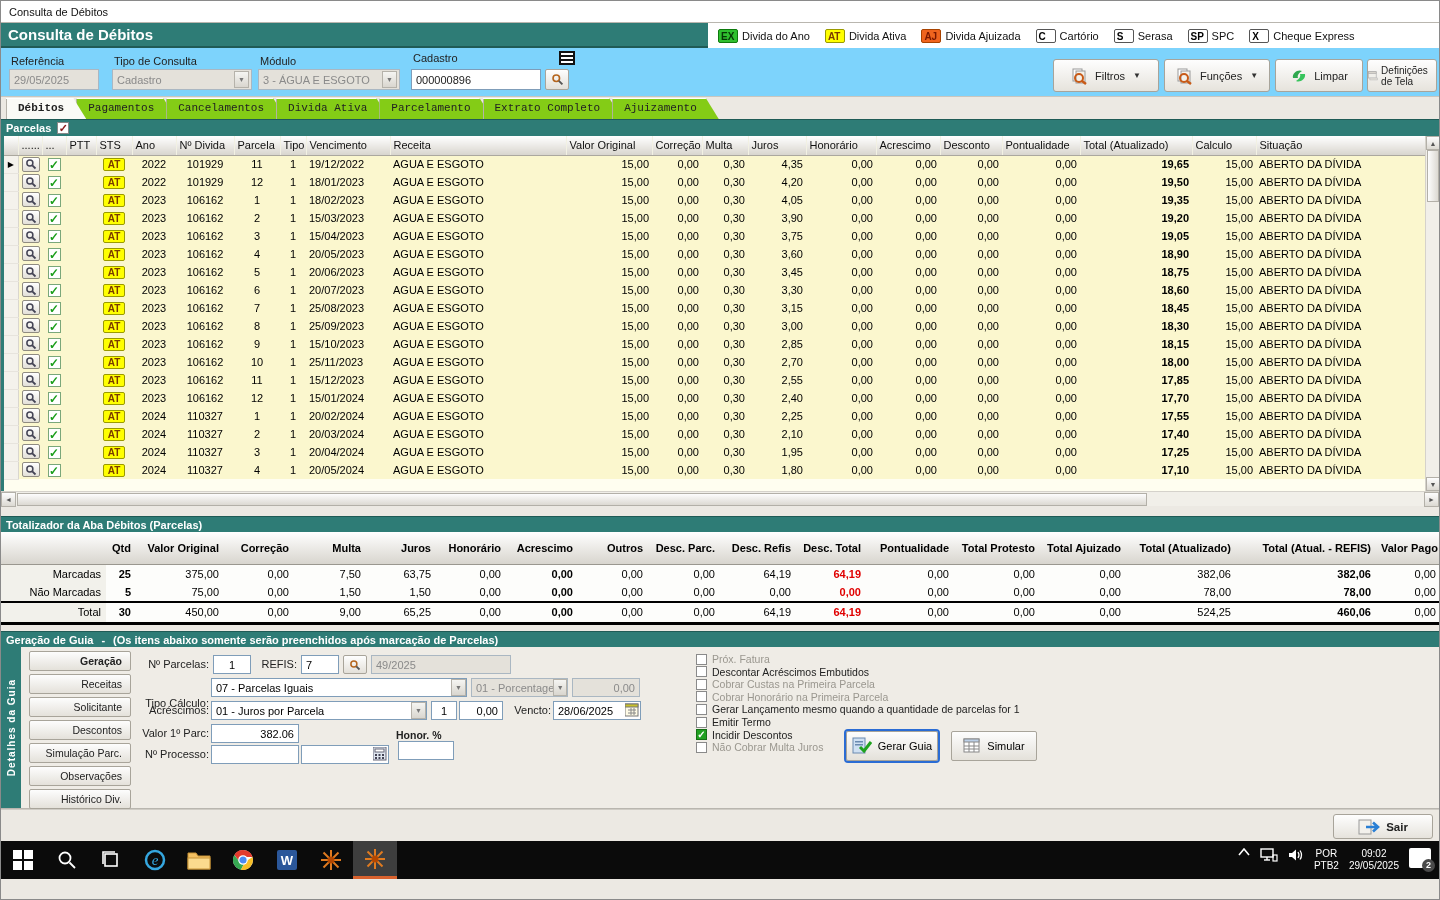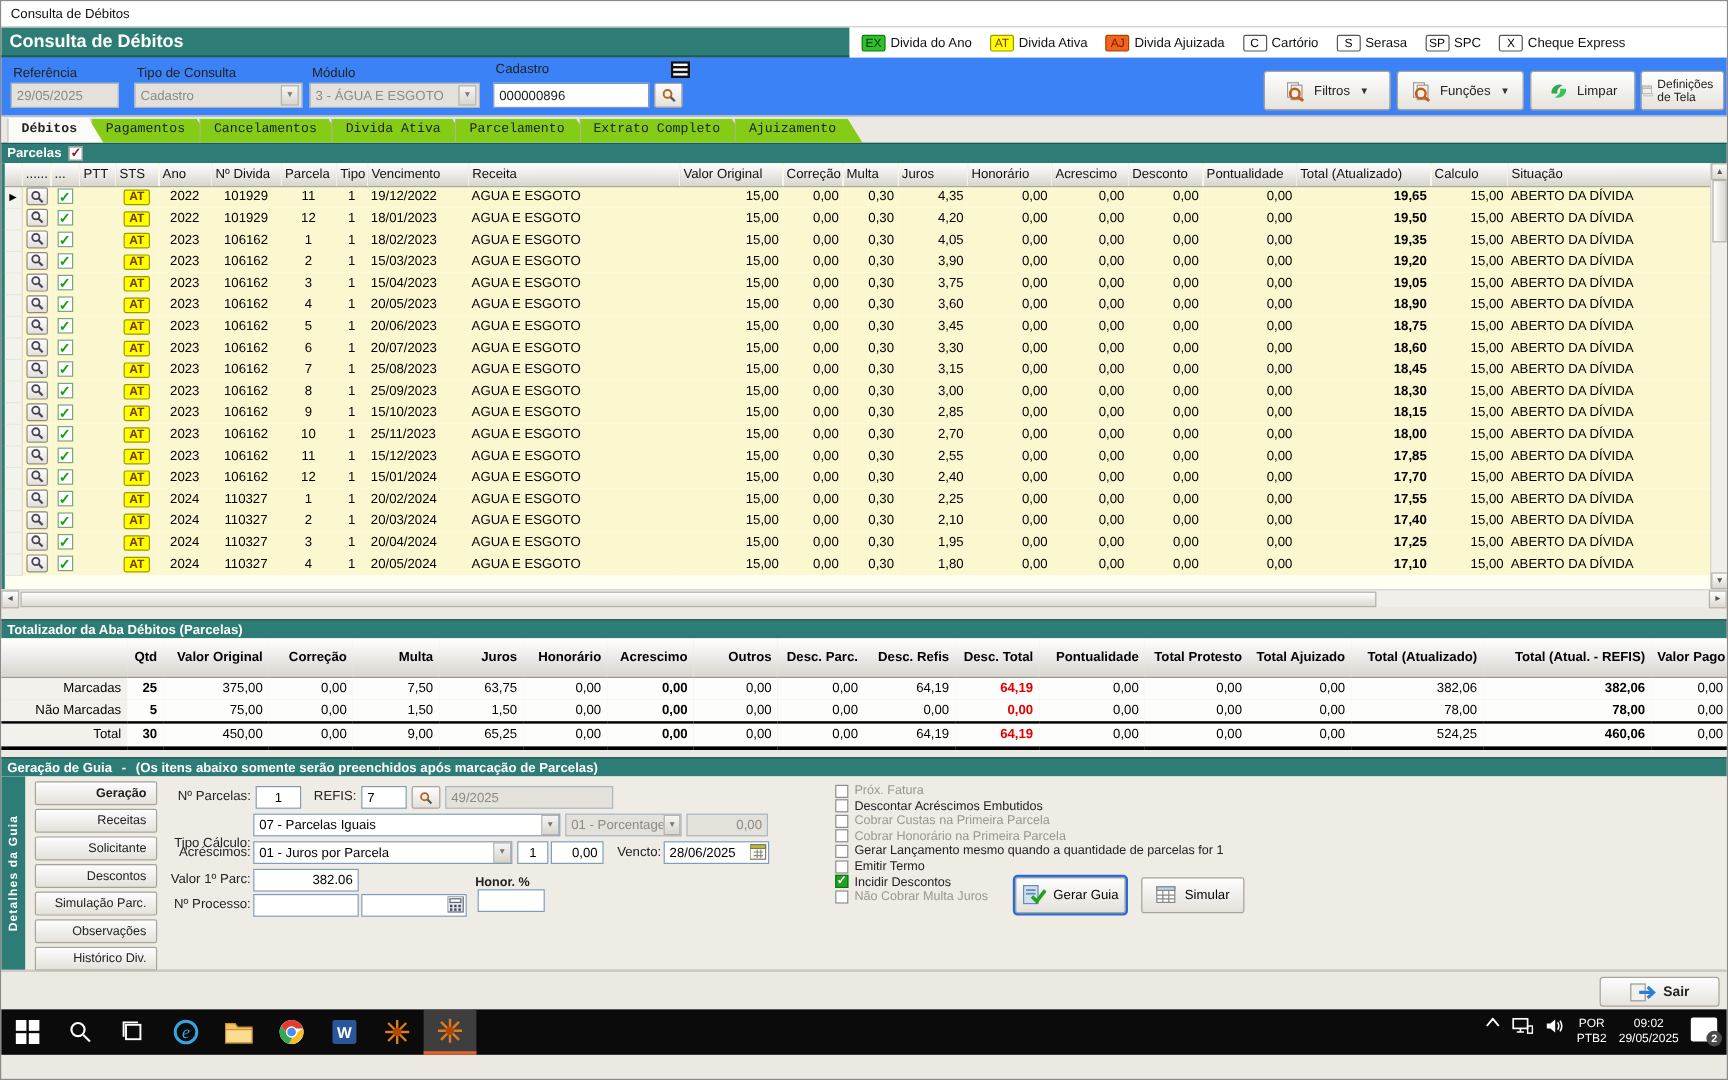--- a/index.html
+++ b/index.html
@@ -8,24 +8,24 @@
   .app { position:relative; width:1440px; height:900px; overflow:hidden; background:#ECE9E3; border:1px solid #8a8a8a; }
 
   
   .wtitle { height:22px; background:#FFFFFF; border-bottom:1px solid #b9b6af; font-size:11px; color:#111; display:flex; align-items:center; padding-left:8px; }
 
   
   .hdr { height:25px; display:flex; background:#fff; }
   .hdr .teal { flex:0 0 707px; background:#2E7C76; color:#fff; font-size:15px; font-weight:bold; display:flex; align-items:center; padding-left:7px; border-bottom:2px solid #1F5B56; }
   .legend { flex:1; display:flex; align-items:center; gap:15px; padding-left:10px; font-size:11px; color:#111; background:#fff; }
   .lg-item { display:flex; align-items:center; gap:4px; }
-  .badge { display:inline-block; min-width:20px; padding:0 2px; height:14px; line-height:13px; text-align:center; font-weight:normal; font-size:10px; border:1px solid #555; border-radius:2px; background:#fff; color:#000; }
+  .badge { display:inline-block; min-width:20px; padding:0 2px; height:14px; line-height:13px; text-align:left; font-weight:bold; font-size:10px; border:1px solid #555; border-radius:2px; background:#fff; color:#000; }
 
   
-  .fbar { height:49px; background:#3b82f6; border-bottom:1px solid #c9c6bf; position:relative; font-size:11px; color:#222; }
+  .fbar { height:49px; background:#7dd3fc; border-bottom:1px solid #c9c6bf; position:relative; font-size:11px; color:#222; }
   .flabel { position:absolute; top:7px; }
   .fctl { position:absolute; top:21px; height:21px; font-size:11px; }
   .inp { border:1px solid #7F9DB9; background:#fff; padding:0 4px; display:flex; align-items:center; height:21px; }
   .inp.dis { background:#E4E1DA; color:#8a8a8a; border-color:#aab7c2; }
   .sel { border:1px solid #aab7c2; background:#E4E1DA; color:#8a8a8a; display:flex; align-items:center; justify-content:space-between; padding:0 2px 0 4px; height:21px; }
   .selarr { width:15px; height:17px; background:linear-gradient(#f5f5f2,#d9d6cf); border:1px solid #b5b2aa; font-size:7px; color:#777; display:flex; align-items:center; justify-content:center; }
   .sqbtn { width:24px; height:21px; background:linear-gradient(#fefefe,#e3e0d9); border:1px solid #a8a49a; border-radius:2px; display:flex; align-items:center; justify-content:center; cursor:pointer; }
   .btn3d { background:linear-gradient(#fefefe,#e6e3dc); border:1px solid #a8a49a; border-radius:3px; display:flex; align-items:center; justify-content:center; gap:6px; font-size:11px; color:#222; cursor:pointer; }
   .tbtn { position:absolute; top:11px; height:33px; }
   .drop { font-size:8px; color:#333; margin-left:2px; }

